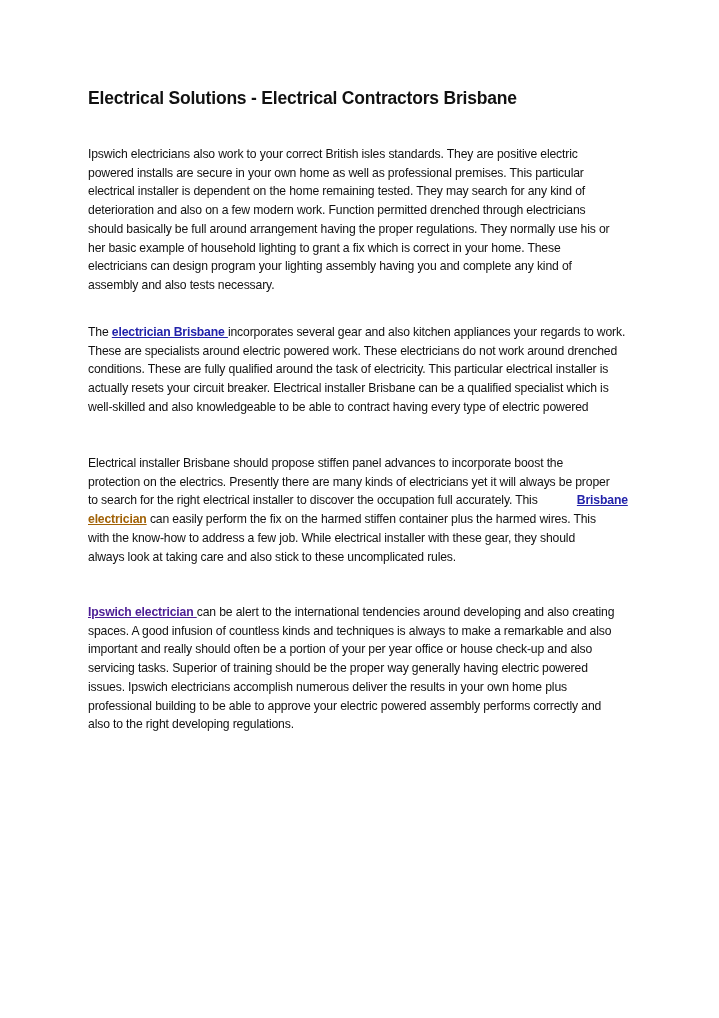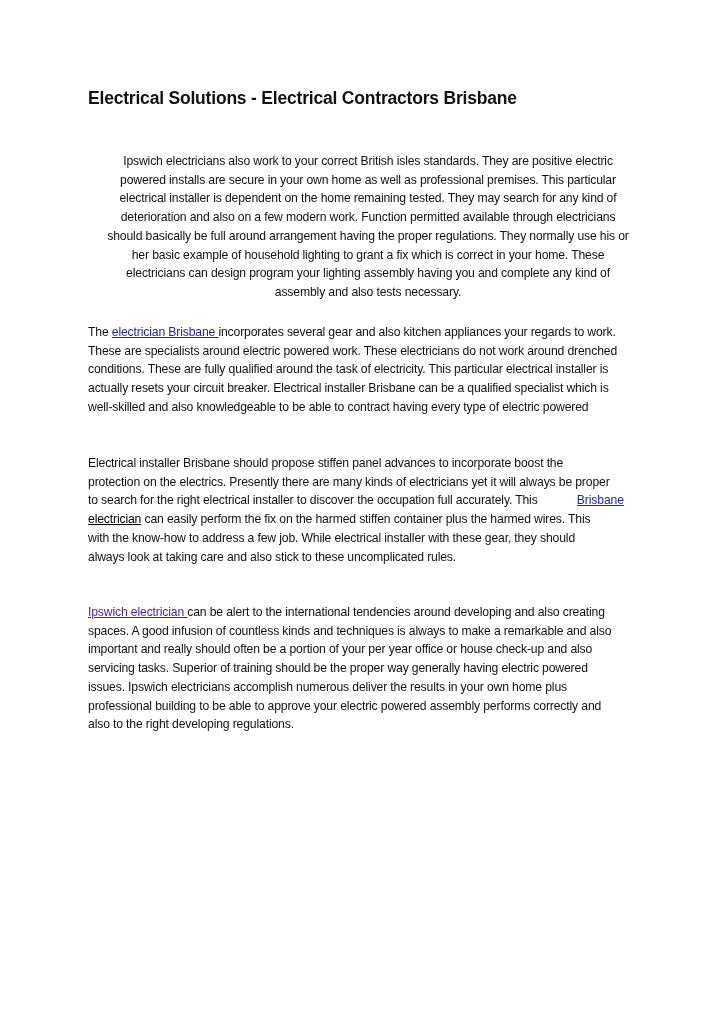--- a/index.html
+++ b/index.html
@@ -14,56 +14,56 @@
       position: absolute; left: 88px; top: 88px;
       font-size: 17.5px; font-weight: bold; letter-spacing: -0.2px;
       color: #111111; margin: 0; white-space: nowrap;
     }
     .para {
       position: absolute; left: 88px; width: 560px;
       font-size: 12.2px; line-height: 18.7px; margin: 0;
       letter-spacing: -0.15px;
     }
     .line { display: block; white-space: nowrap; }
-    a.link { color: #2222aa; font-weight: normal; text-decoration: underline; }
-    #p1 { top: 152px; text-align: center; }
+    a.link { color: #2222aa; font-weight: bold; text-decoration: underline; }
+    #p1 { top: 145px; }
     #p2 { top: 323px; }
     #p3 { top: 454px; }
     #p4 { top: 603px; }
   </style>
 </head>
 <body>
 
 <div class="page">
   <h1 class="title">Electrical Solutions - Electrical Contractors Brisbane</h1>
 
   <p class="para" id="p1">
     <span class="line">Ipswich electricians also work to your correct British isles standards. They are positive electric</span>
     <span class="line">powered installs are secure in your own home as well as professional premises. This particular</span>
     <span class="line">electrical installer is dependent on the home remaining tested. They may search for any kind of</span>
-    <span class="line">deterioration and also on a few modern work. Function permitted available through electricians</span>
+    <span class="line">deterioration and also on a few modern work. Function permitted drenched through electricians</span>
     <span class="line">should basically be full around arrangement having the proper regulations. They normally use his or</span>
     <span class="line">her basic example of household lighting to grant a fix which is correct in your home. These</span>
     <span class="line">electricians can design program your lighting assembly having you and complete any kind of</span>
     <span class="line">assembly and also tests necessary.</span>
   </p>
 
   <p class="para" id="p2">
     <span class="line"><span>The </span><a class="link" href="#" style="color: rgb(34, 34, 170);">electrician Brisbane </a><span>incorporates several gear and also kitchen appliances your regards to work.</span></span>
     <span class="line">These are specialists around electric powered work. These electricians do not work around drenched</span>
     <span class="line">conditions. These are fully qualified around the task of electricity. This particular electrical installer is</span>
     <span class="line">actually resets your circuit breaker. Electrical installer Brisbane can be a qualified specialist which is</span>
     <span class="line">well-skilled and also knowledgeable to be able to contract having every type of electric powered</span>
   </p>
 
   <p class="para" id="p3">
     <span class="line">Electrical installer Brisbane should propose stiffen panel advances to incorporate boost the</span>
     <span class="line">protection on the electrics. Presently there are many kinds of electricians yet it will always be proper</span>
     <span class="line"><span>to search for the right electrical installer to discover the occupation full accurately. This </span><a class="link" href="#" style="color: rgb(34, 34, 170); padding-left: 36px;">Brisbane</a></span>
-    <span class="line"><a class="link" href="#" style="color: #000000;">electrician</a><span> can easily perform the fix on the harmed stiffen container plus the harmed wires. This</span></span>
+    <span class="line"><a class="link" href="#" style="color: #a16207;">electrician</a><span> can easily perform the fix on the harmed stiffen container plus the harmed wires. This</span></span>
     <span class="line">with the know-how to address a few job. While electrical installer with these gear, they should</span>
     <span class="line">always look at taking care and also stick to these uncomplicated rules.</span>
   </p>
 
   <p class="para" id="p4">
     <span class="line"><a class="link" href="#" style="color: #4c1d95;">Ipswich electrician </a><span>can be alert to the international tendencies around developing and also creating</span></span>
     <span class="line">spaces. A good infusion of countless kinds and techniques is always to make a remarkable and also</span>
     <span class="line">important and really should often be a portion of your per year office or house check-up and also</span>
     <span class="line">servicing tasks. Superior of training should be the proper way generally having electric powered</span>
     <span class="line">issues. Ipswich electricians accomplish numerous deliver the results in your own home plus</span>

